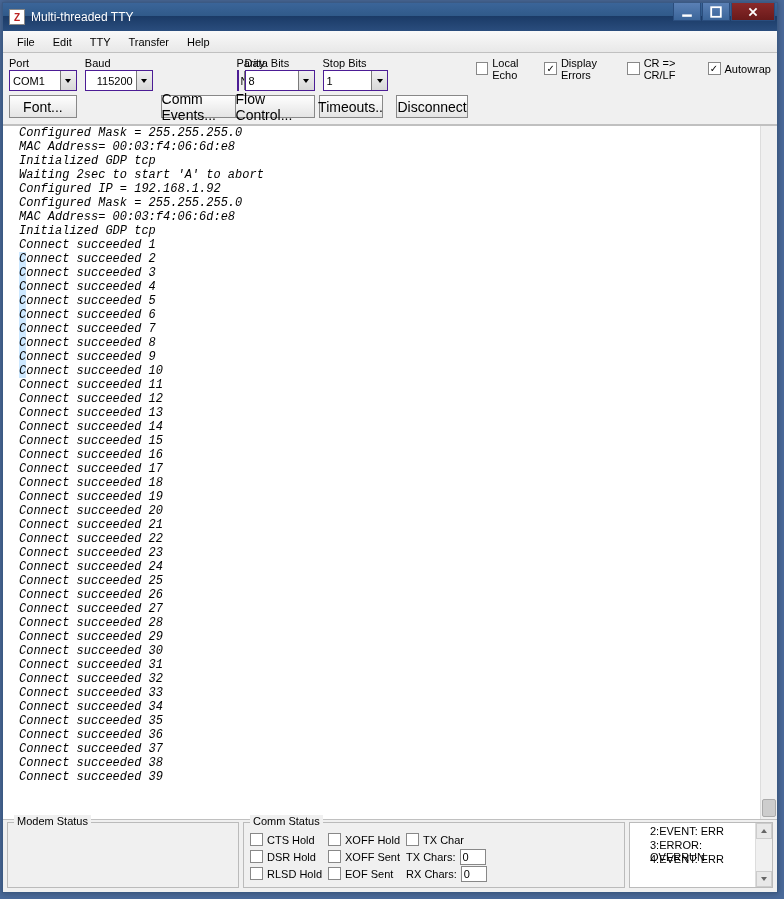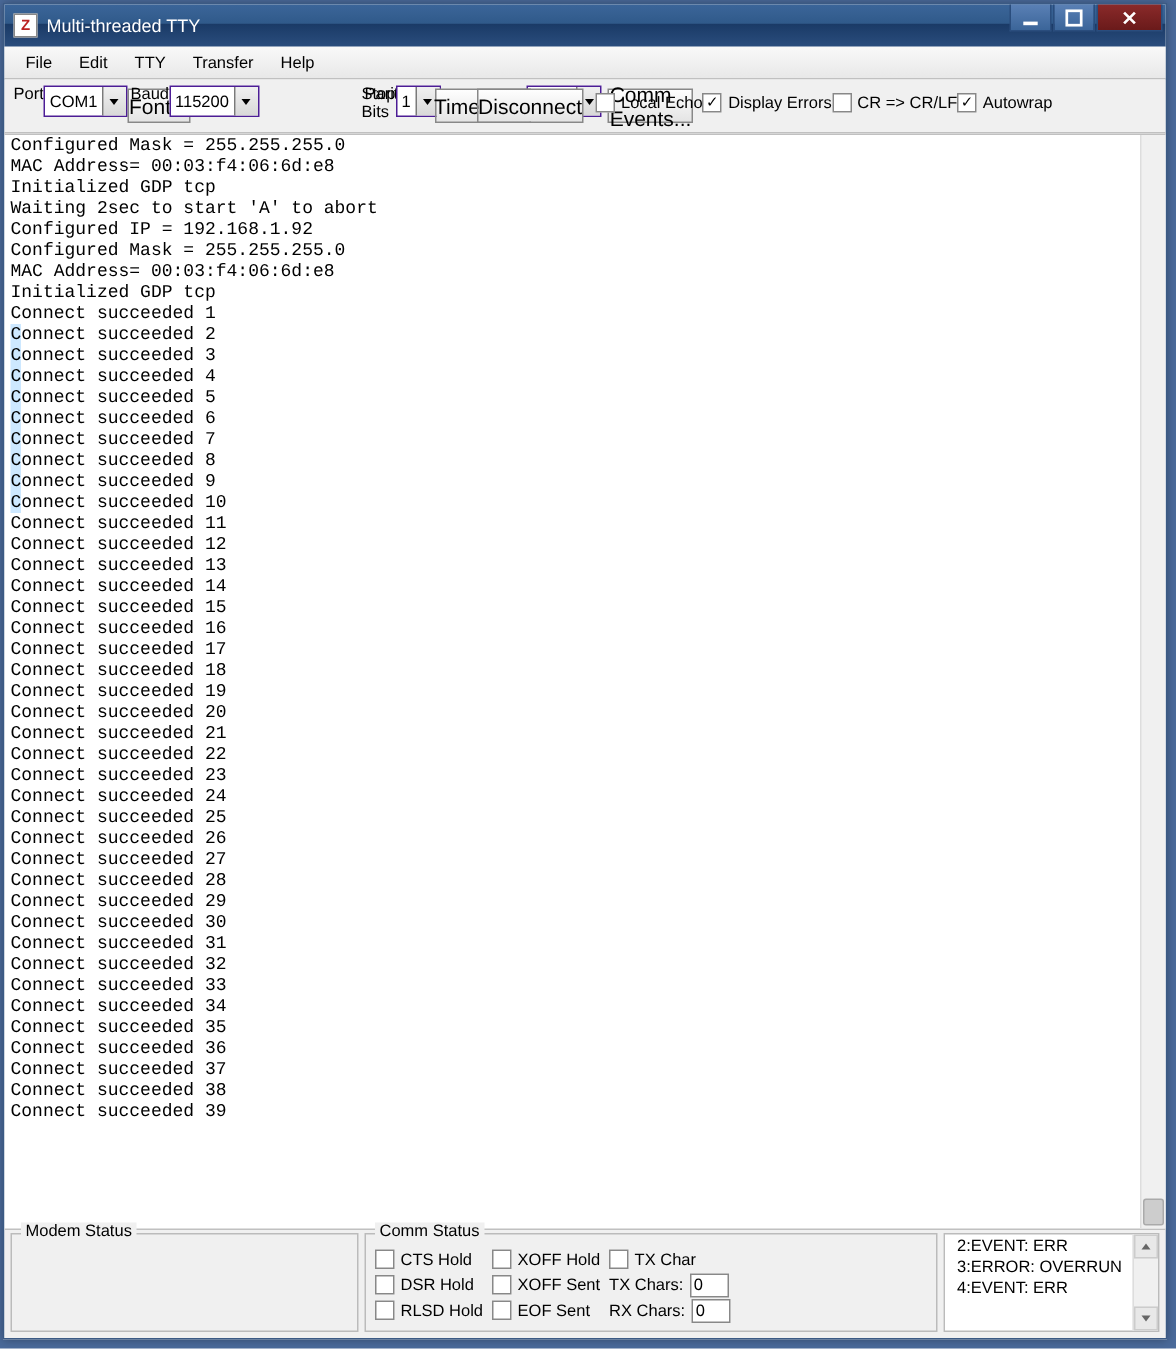--- a/index.html
+++ b/index.html
@@ -63,21 +63,21 @@
     padding-left:6px;
   }
   .menubar span{padding:3px 10px 3px 8px;color:#000;}
   .toolbar {
     padding: 4px 6px 6px 6px;
     background:#f0f0f0;
     border-bottom:1px solid #c0c0c0;
     display:flex;
     gap:8px;
   }
-  .toolbar .col{display:flex;flex-direction:row;}
+  .toolbar .col{display:flex;flex-direction:column;}
   .toolbar label{font-size:11px;margin-bottom:1px;}
   .drop {
     display:flex;align-items:center;
     height:21px;border:1px solid #4c1d95;background:#fff;
     font-size:11px;
     margin-bottom:2px;
   }
   .drop .val{flex:1;padding:0 3px;white-space:nowrap;overflow:hidden;}
   .drop .arrow{width:16px;height:100%;border-left:1px solid #7a7a7a;display:flex;align-items:center;justify-content:center;background:linear-gradient(#f0f0f0,#d8d8d8);}
   .drop .arrow svg{width:8px;height:8px;}
@@ -102,40 +102,40 @@
   }
   .terminal-content{
     flex:1;
     font-family:"Courier New",monospace;
     font-size:12px;
     line-height:14px;
     white-space:pre;
     color:#000;
     padding:0;
   }
-  .terminal-content div{padding-left:4px;}
+  .terminal-content div{padding-left:16px;font-style:italic;}
   .terminal-content .sel{background:#cde8ff;display:inline;}
   .scrollbar{width:17px;background:#f0f0f0;border-left:1px solid #ddd;position:relative;}
   .scrollbar .thumb{position:absolute;left:1px;right:1px;height:18px;background:#cdcdcd;border:1px solid #aaa;border-radius:2px;}
   .bottom{
     display:flex;
     padding:2px 4px 4px 4px;
     gap:4px;
     height:72px;
     background:#f0f0f0;
   }
   .group{
     border:1px solid #bbb;
     position:relative;
     padding:8px 6px 4px 6px;
     font-size:11px;
   }
   .group .legend{position:absolute;top:-8px;left:6px;background:#f0f0f0;padding:0 3px;font-size:11px;}
   .group .row{display:flex;align-items:center;height:17px;gap:4px;}
-  .ministat{width:144px;border:1px solid #bbb;background:#fff;position:relative;padding:2px 4px;font-size:11px;}
+  .ministat{width:144px;border:1px solid #bbb;background:#fff;position:relative;padding:2px 16px;font-size:11px;}
   .ministat .line{padding:0 4px;height:14px;}
   .ministat .sb{position:absolute;right:0;top:0;bottom:0;width:17px;background:#f0f0f0;border-left:1px solid #ddd;}
   .ministat .sb .up,.ministat .sb .dn{height:16px;display:flex;align-items:center;justify-content:center;background:#e8e8e8;border:1px solid #ccc;}
   .ministat .sb .up{position:absolute;top:0;left:0;right:0;}
   .ministat .sb .dn{position:absolute;bottom:0;left:0;right:0;}
   .smallinput{width:26px;height:16px;border:1px solid #888;background:#fff;font-size:11px;padding:0 2px;display:inline-flex;align-items:center;}
 </style>
 </head>
 <body>
 
@@ -204,20 +204,32 @@
       <div class="drop" style="margin-left:80px">
           <span class="val">None</span>
           <span class="arrow">
             <svg viewBox="0 0 8 8">
               <path d="M1 2 L4 6 L7 2 Z" fill="#000"></path>
             </svg>
           </span>
         </div>
       <div class="btn" style="width:90px;margin-left:4px">Comm Events...</div>
     </div>
+    <div class="col" style="width:70px;margin-left:10px">
+      <label>Data Bits</label>
+      <div class="drop">
+          <span class="val">8</span>
+          <span class="arrow">
+            <svg viewBox="0 0 8 8">
+              <path d="M1 2 L4 6 L7 2 Z" fill="#000"></path>
+            </svg>
+          </span>
+        </div>
+      <div class="btn" style="width:80px;margin-left:-10px">Flow Control...</div>
+    </div>
     <div class="col" style="width:68px">
       <label>Stop Bits</label>
       <div class="drop">
           <span class="val">1</span>
           <span class="arrow">
             <svg viewBox="0 0 8 8">
               <path d="M1 2 L4 6 L7 2 Z" fill="#000"></path>
             </svg>
           </span>
         </div>

